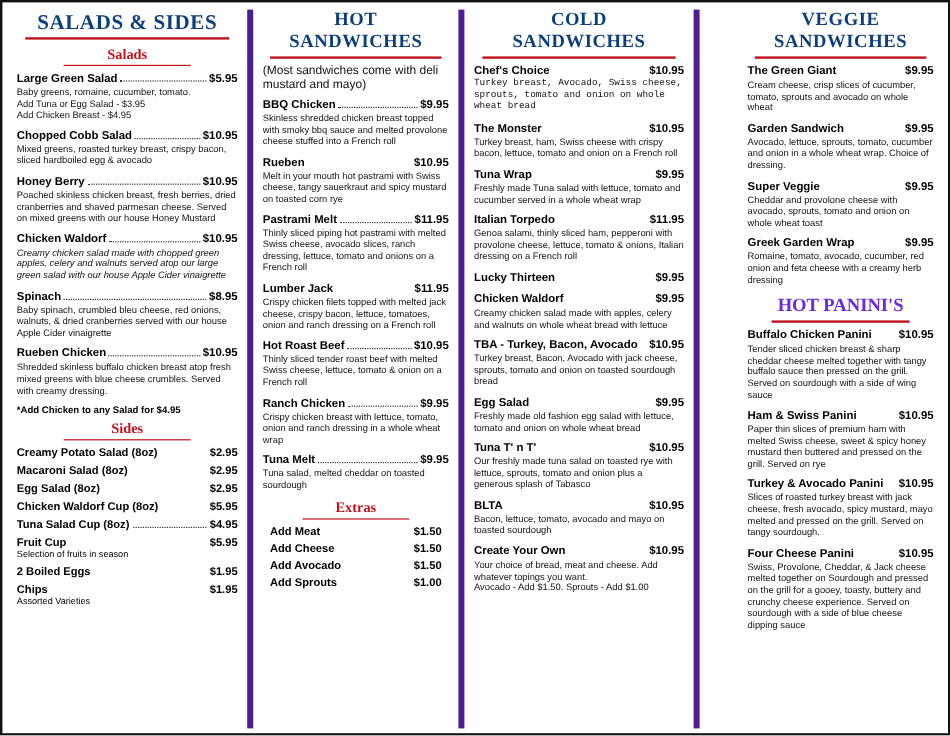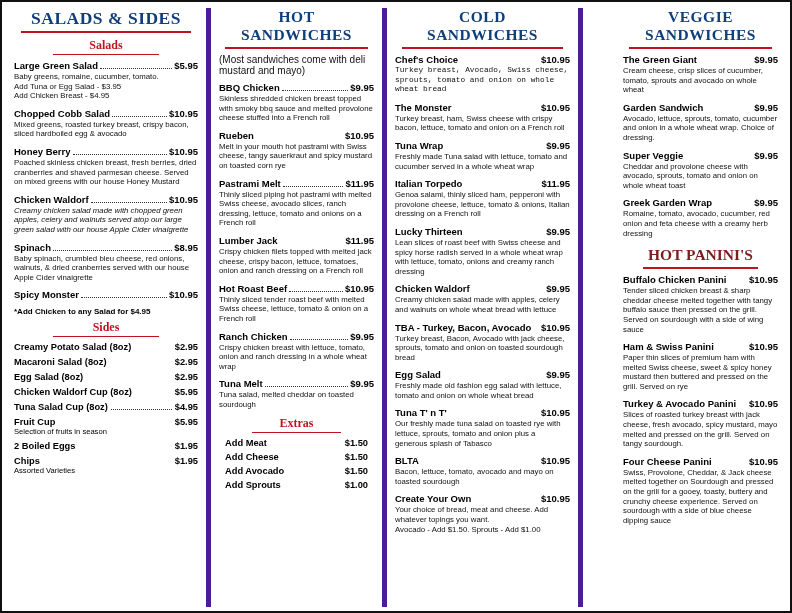--- a/index.html
+++ b/index.html
@@ -100,21 +100,21 @@
   .extras-box { margin-top: 6px; }
   .extra-row {
     display: flex; justify-content: space-between;
     font-size: 9.3px; font-weight: bold; margin-bottom: 4px;
     padding: 0 6px;
   }
   .panini-head {
     text-align: center;
     font-family: "Liberation Serif", serif;
     font-weight: bold;
-    color: #7f1d1d;
+    color: #6d28d9;
     font-size: 15.5px;
     margin-top: 8px;
   }
 </style>
 </head>
 <body>
 
 <div class="menu">
 
   <div class="col c1">
@@ -162,24 +162,25 @@
         <div class="item">
           <div class="iname">
             <span class="t">Spinach</span>
             <span class="dots"></span>
             <span class="p">$8.95</span>
           </div>
           <div class="idesc" style="white-space: pre-line;">Baby spinach, crumbled bleu cheese, red onions, walnuts, &amp; dried cranberries served with our house Apple Cider vinaigrette</div>
         </div>
         <div class="item">
           <div class="iname">
-            <span class="t">Spicy Monster</span>
-            <span class="dots"></span>
-            <span class="p">$10.95</span>
-          </div>
+            <span class="t">Rueben Chicken</span>
+            <span class="dots"></span>
+            <span class="p">$10.95</span>
+          </div>
+          <div class="idesc" style="white-space: pre-line;">Shredded skinless buffalo chicken breast atop fresh mixed greens with blue cheese crumbles. Served with creamy dressing.</div>
         </div>
       </div>
 
     <div class="starnote">*Add Chicken to any Salad for $4.95</div>
 
     <div class="subhead">Sides</div>
     <div class="subrule"></div>
 
     <div id="sides-list">
         <div class="plain-item">
@@ -369,21 +370,20 @@
             <span class="p">$11.95</span>
           </div>
           <div class="idesc" style="white-space: pre-line;">Genoa salami, thinly sliced ham, pepperoni with provolone cheese, lettuce, tomato &amp; onions, Italian dressing on a French roll</div>
         </div>
         <div class="item">
           <div class="iname">
             <span class="t">Lucky Thirteen</span>
             <span class="dots solid"></span>
             <span class="p">$9.95</span>
           </div>
-          <div class="idesc" style="white-space: pre-line;">Lean slices of roast beef with Swiss cheese and spicy horse radish served in a whole wheat wrap with lettuce, tomato, onions and creamy ranch dressing</div>
         </div>
         <div class="item">
           <div class="iname">
             <span class="t">Chicken Waldorf</span>
             <span class="dots solid"></span>
             <span class="p">$9.95</span>
           </div>
           <div class="idesc" style="white-space: pre-line;">Creamy chicken salad made with apples, celery and walnuts on whole wheat bread with lettuce</div>
         </div>
         <div class="item">

